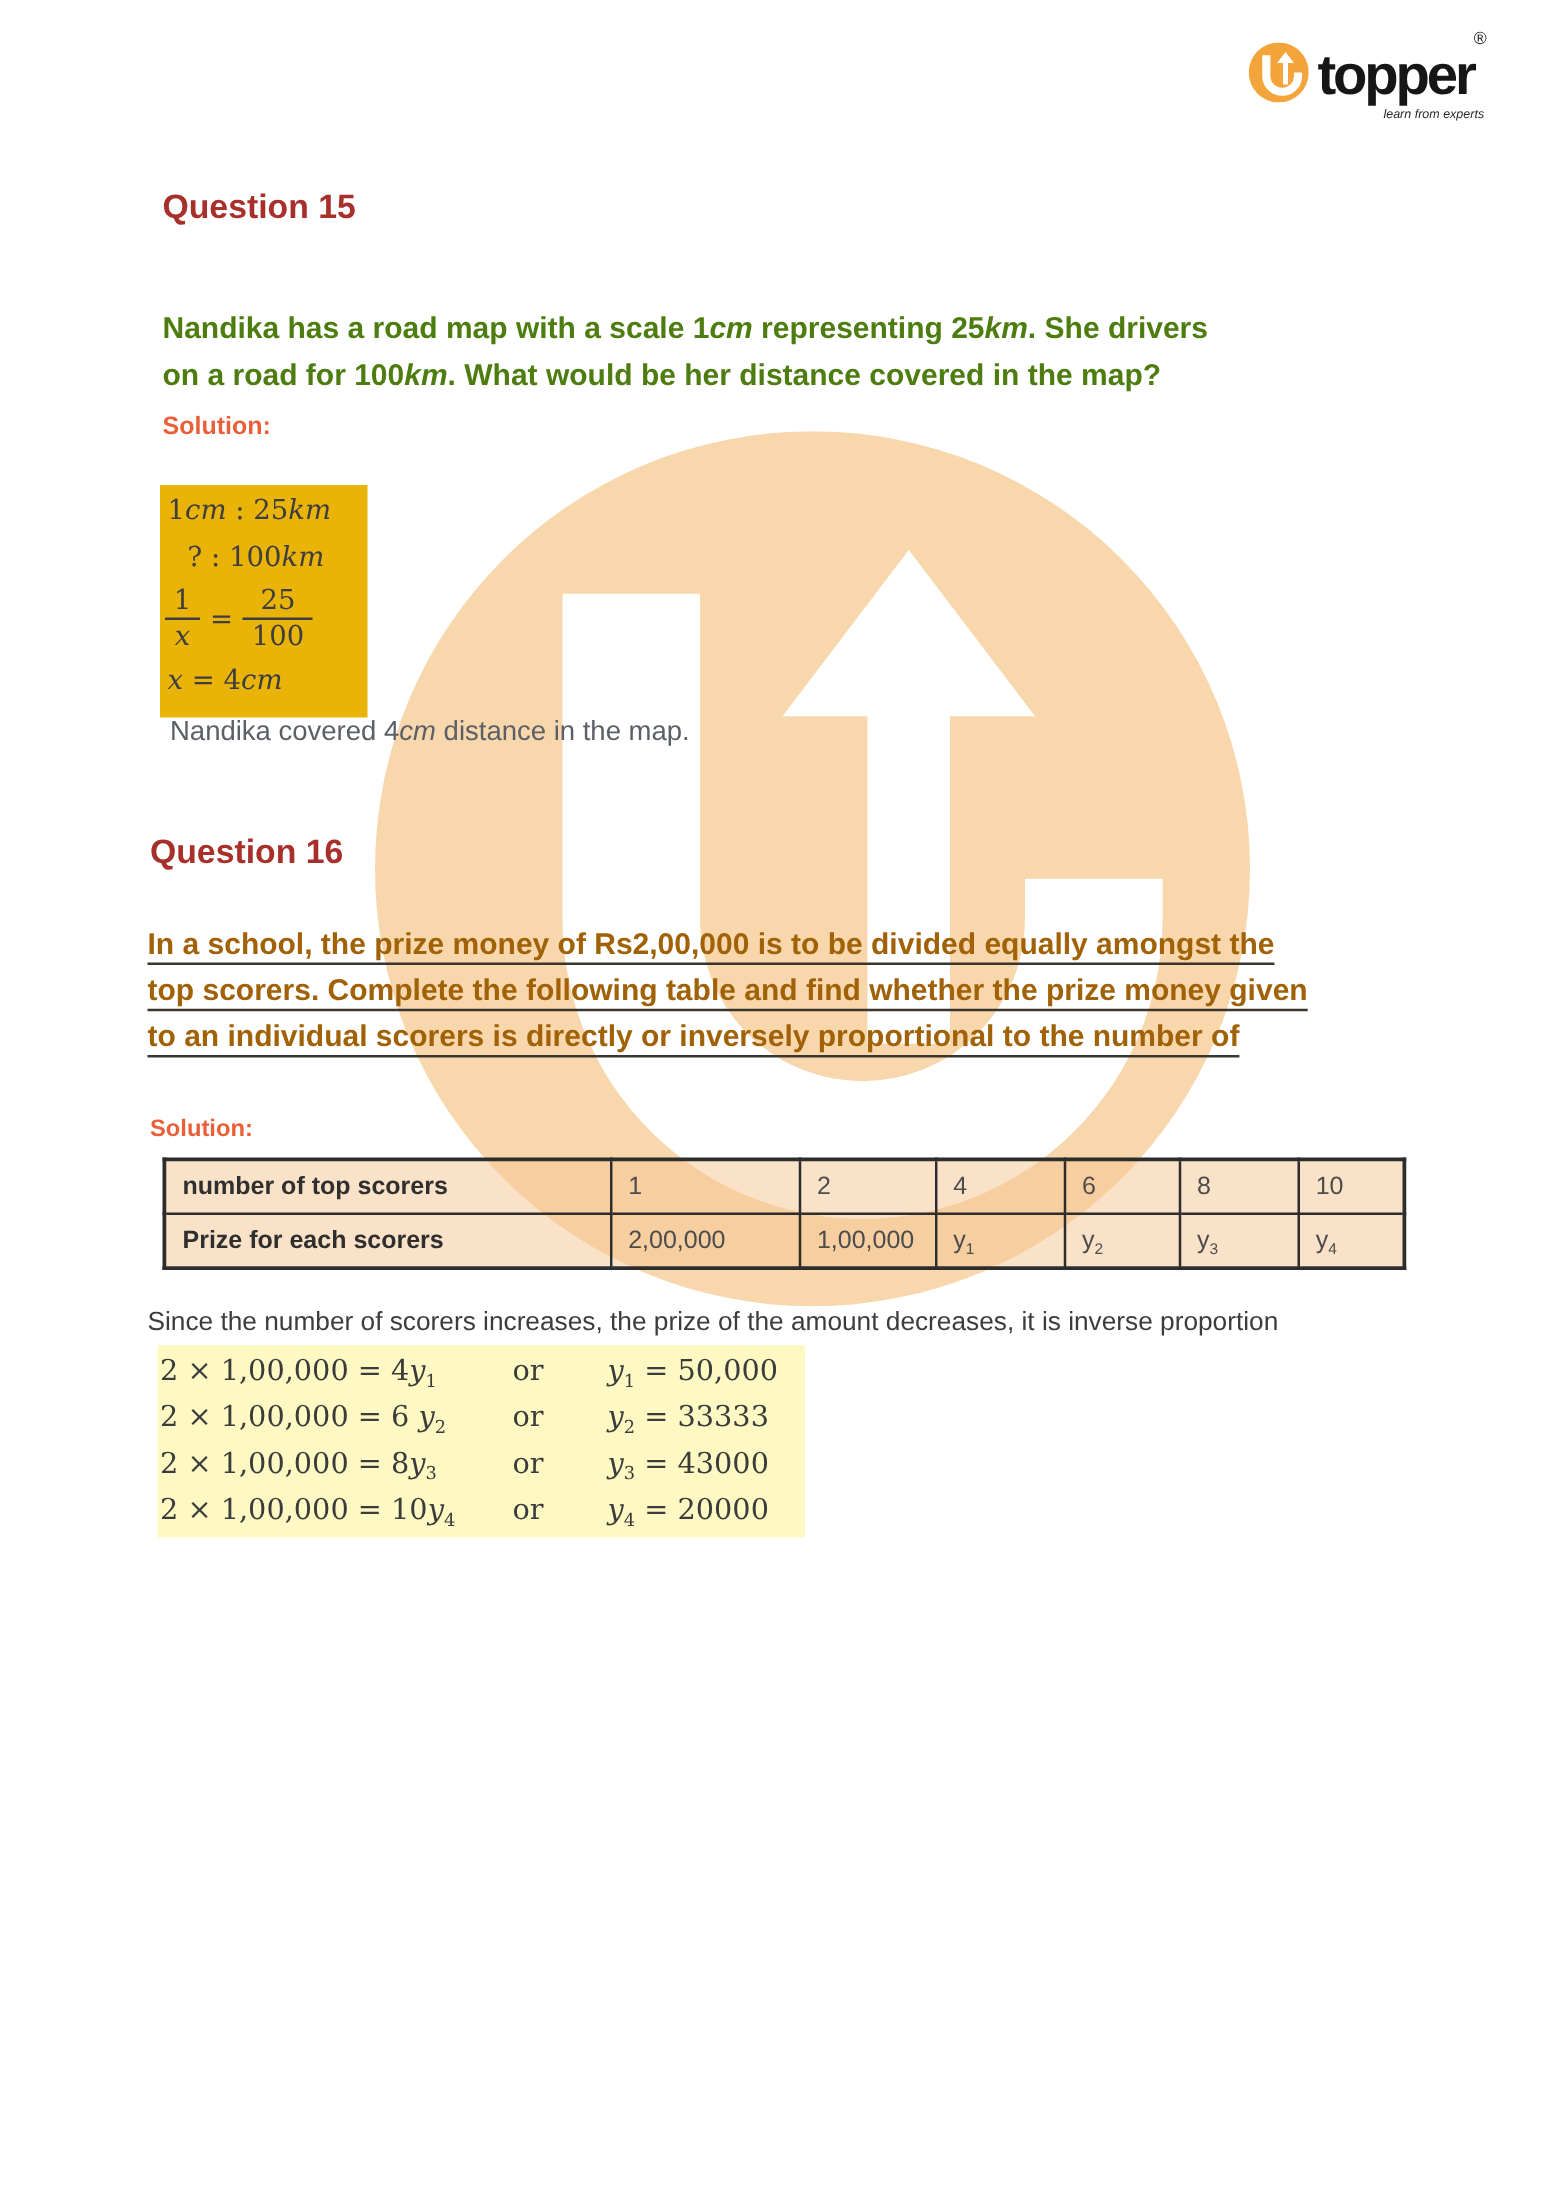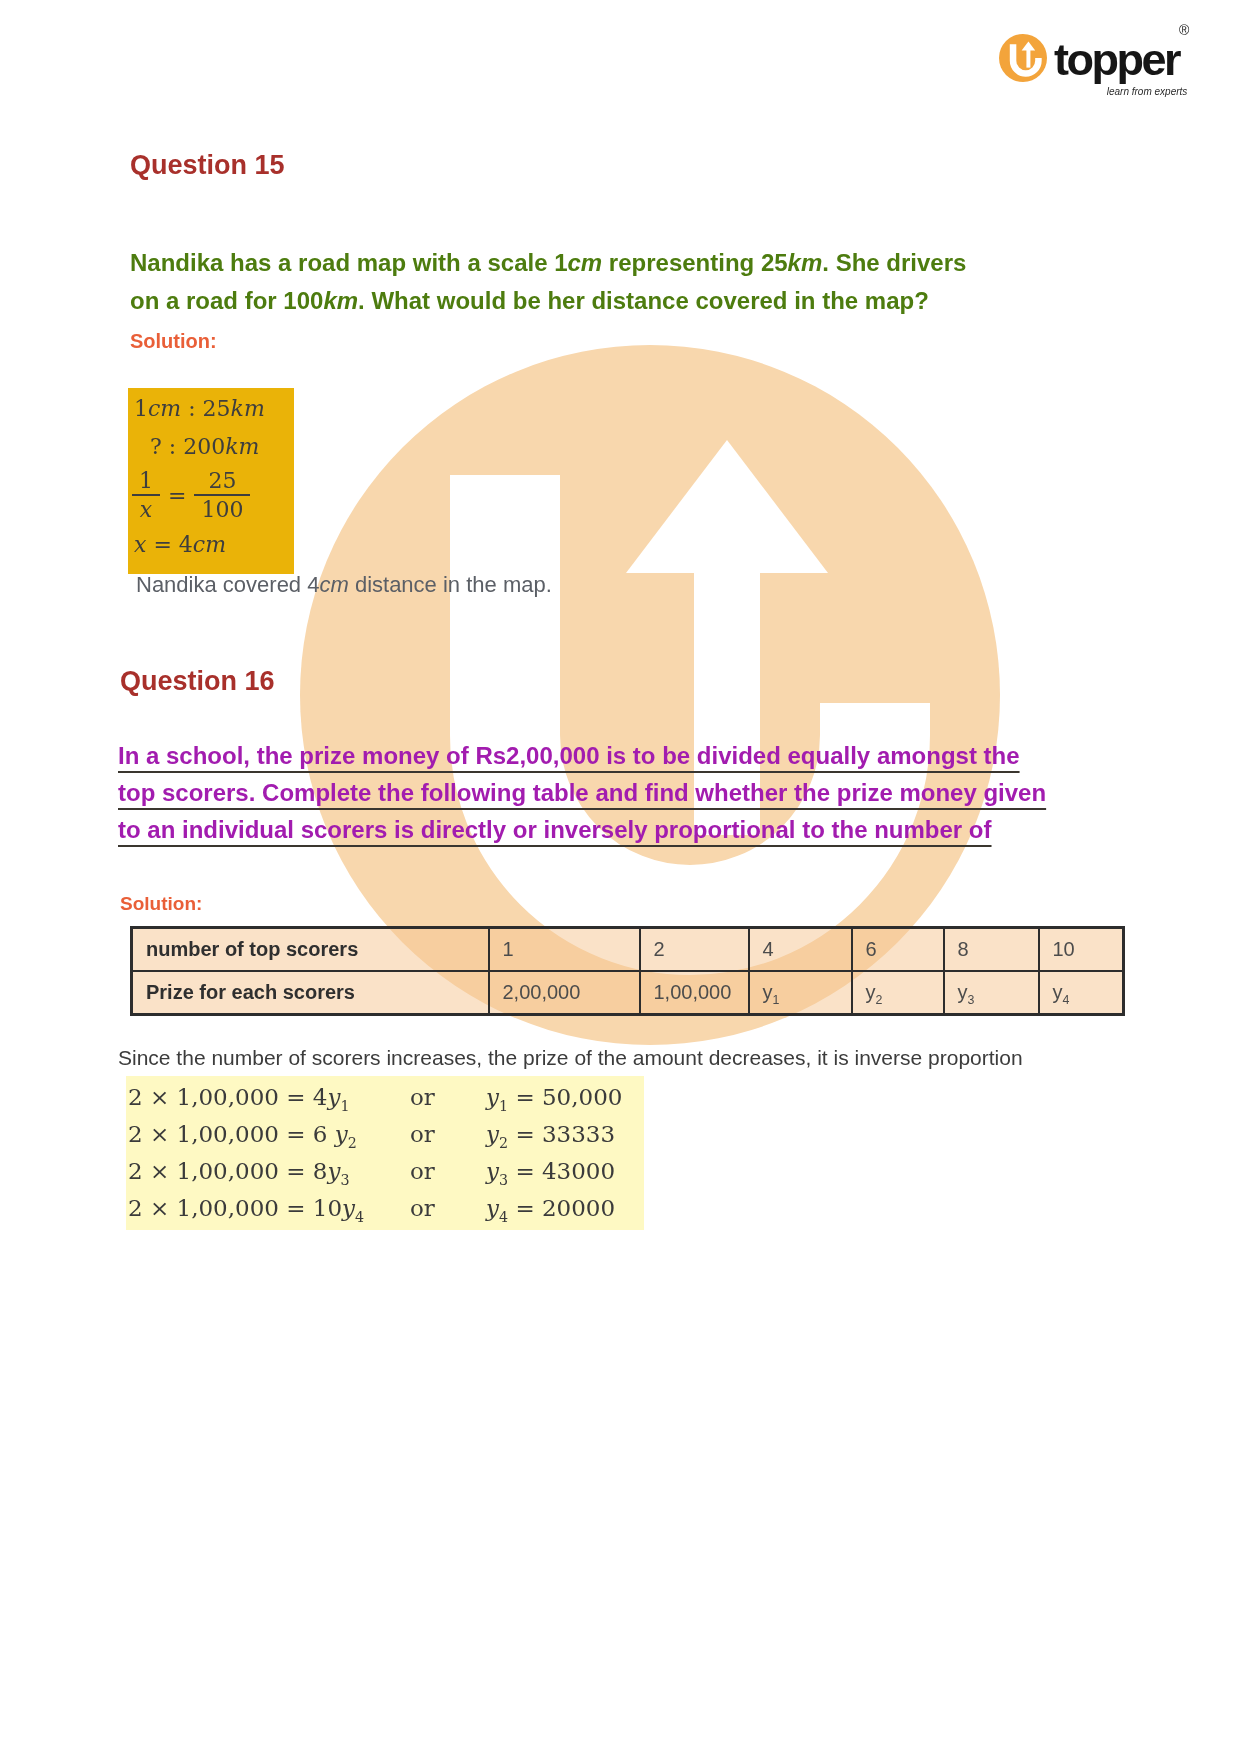--- a/index.html
+++ b/index.html
@@ -34,21 +34,21 @@
   .m-line{margin:2px 0 13px 2px;white-space:nowrap;}
   .m-indent{margin-left:18px;margin-bottom:9px;}
   .frac-row{display:flex;align-items:center;gap:8px;margin:2px 0 10px 0;}
   .frac{display:inline-block;text-align:center;}
   .frac .num{display:block;border-bottom:2px solid #3E3E3E;padding:0 7px 1px 7px;}
   .frac .den{display:block;padding:1px 7px 0 7px;}
   #closing{left:136px;top:572px;font-size:22px;color:#5B5F66;white-space:nowrap;}
 
   
   #q16-title{left:120px;top:666px;}
-  #q16-text{left:118px;top:737px;font-size:24px;font-weight:700;color:#a21caf;line-height:37px;}
+  #q16-text{left:118px;top:737px;font-size:24px;font-weight:700;color:#a16207;line-height:37px;}
   .q16-line{white-space:nowrap;text-decoration:underline;text-decoration-thickness:2px;
             text-underline-offset:7px;text-decoration-color:#3a362f;}
   #sol2{left:120px;top:893px;font-size:19px;}
 
   
   #prize-table{position:absolute;left:130px;top:926px;z-index:1;border-collapse:collapse;
                table-layout:fixed;width:992px;border:3px solid #2D2D2D;padding-left:34px;}
   #prize-table td{border:2px solid #2D2D2D;background:rgba(246,197,145,0.5);height:41px;
                   padding:0 2px 0 13px;font-size:20px;color:#4C4C4C;vertical-align:middle;
                   overflow:hidden;}
@@ -91,21 +91,21 @@
 
   <div class="abs" id="q15-text">
     <div><span>Nandika has a road map with a scale 1</span><span class="it">cm</span><span> representing 25</span><span class="it">km</span><span>. She drivers</span></div>
     <div><span>on a road for 100</span><span class="it">km</span><span>. What would be her distance covered in the map?</span></div>
   </div>
 
   <div class="abs sol" id="sol1">Solution:</div>
 
   <div class="abs" id="math1">
     <div class="m-line"><span>1</span><span class="it">cm</span><span> : 25</span><span class="it">km</span></div>
-    <div class="m-line m-indent"><span>? : 200</span><span class="it">km</span></div>
+    <div class="m-line m-indent"><span>? : 100</span><span class="it">km</span></div>
     <div class="frac-row">
       <span class="frac">
         <span class="num">1</span>
         <span class="den it">x</span>
       </span>
       <span>=</span>
       <span class="frac">
         <span class="num">25</span>
         <span class="den">100</span>
       </span>

